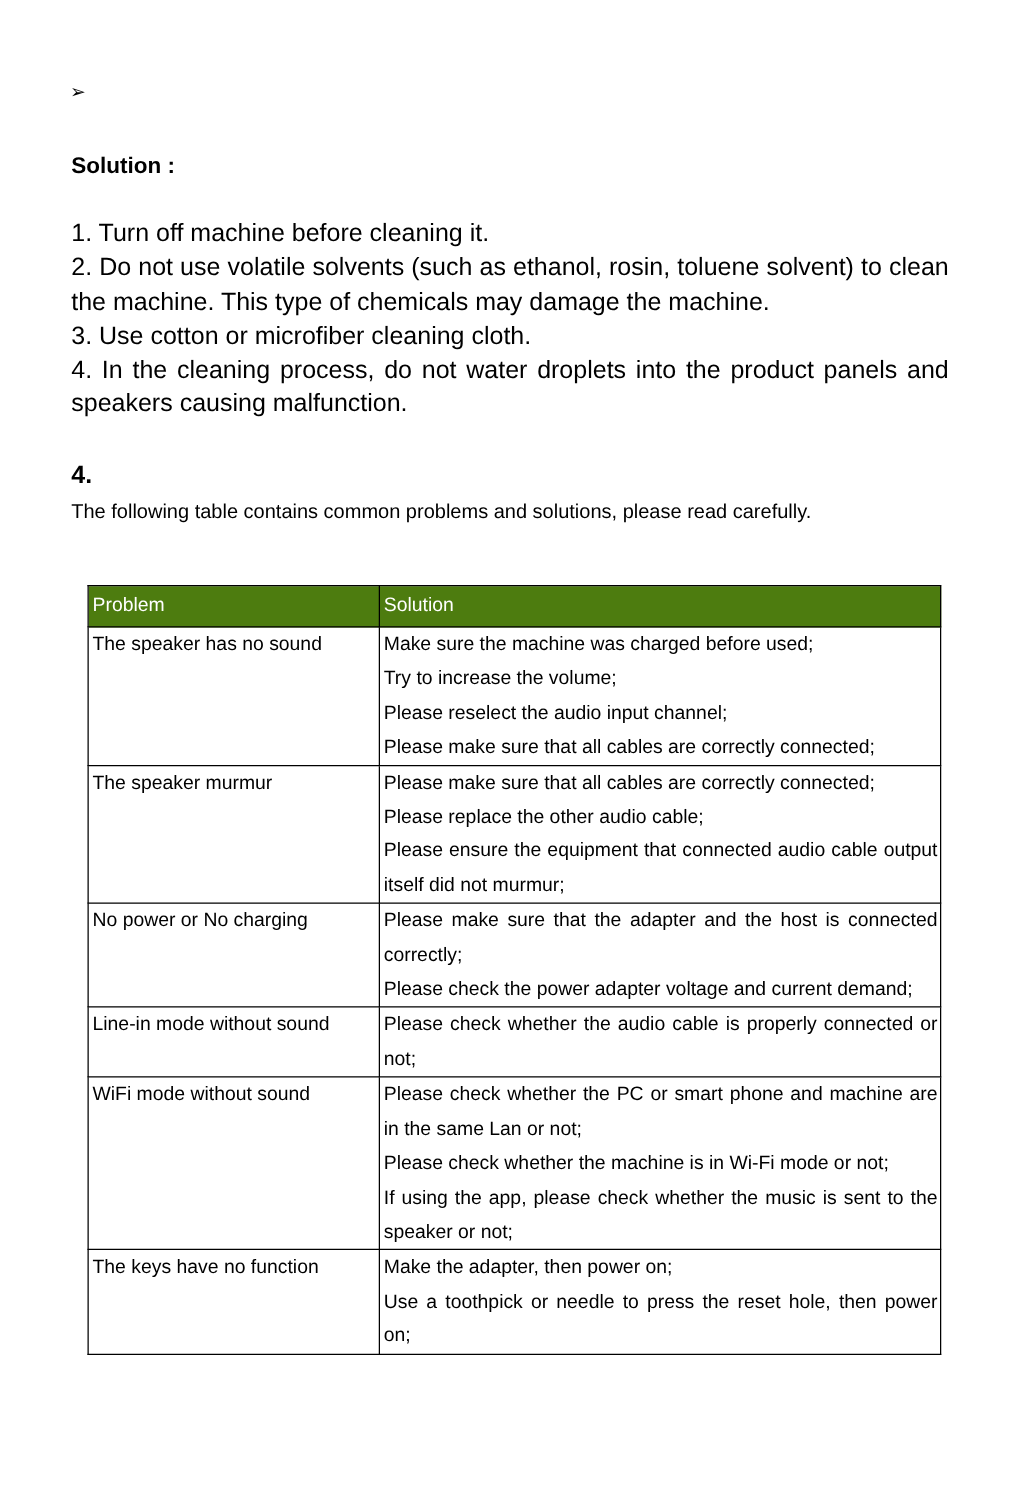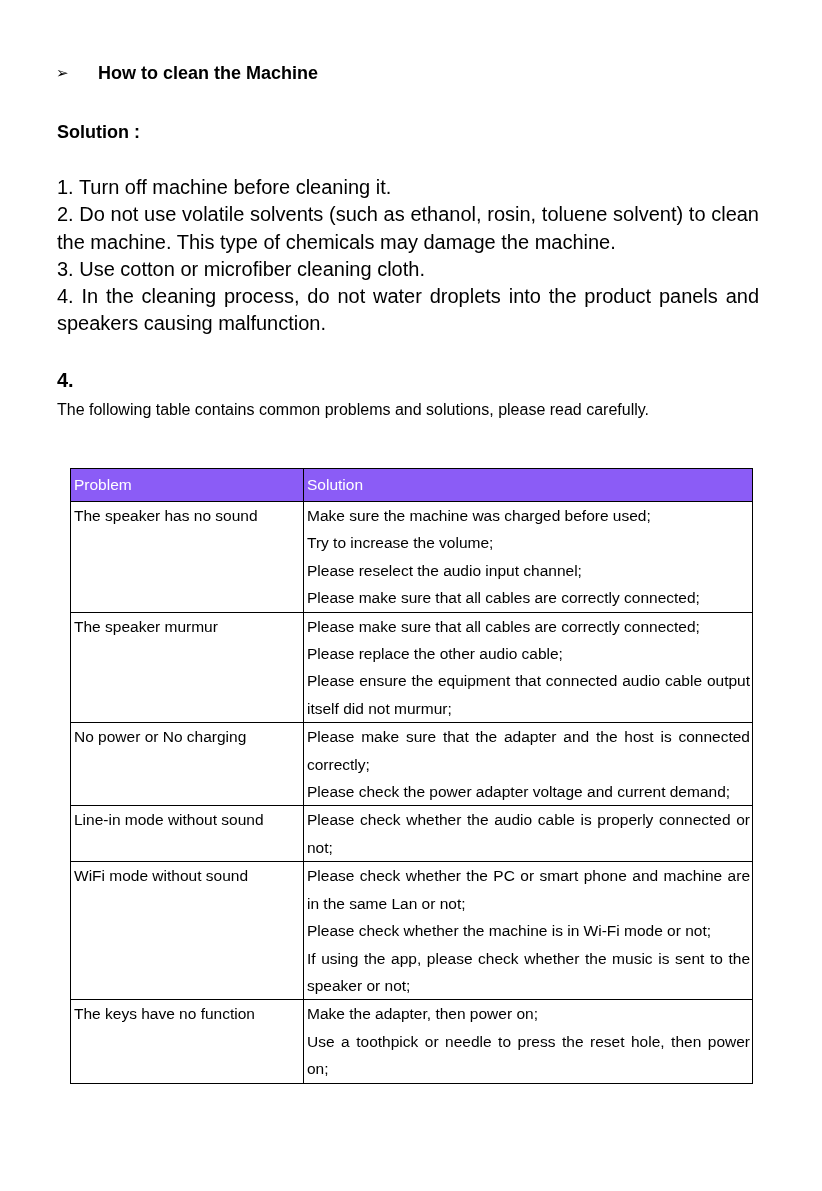--- a/index.html
+++ b/index.html
@@ -33,36 +33,35 @@
       position: absolute; left: 70px; top: 468px; width: 682px;
       border-collapse: collapse; font-size: 15.5px; table-layout: fixed;
     }
     table.ts col.c1 { width: 233px; }
     table.ts col.c2 { width: 449px; }
     table.ts th, table.ts td {
       border: 1px solid #000; vertical-align: top; text-align: left;
       padding: 0 2px 0 3px; line-height: 27.4px;
     }
     table.ts th {
-      background: #8b5cf6; color: #fff; font-weight: normal; height: 32px;
+      background: #4d7c0f; color: #fff; font-weight: normal; height: 32px;
       line-height: 32px;
     }
     table.ts td .line { display: block; text-align: justify; text-align-last: left; }
     .page-num {
       position: absolute; left: 0; width: 684px; top: 1151px; text-align: center;
       font-size: 16px;
       margin-top: 43px;
     }
   </style>
 </head>
 <body>
 
 <div class="bullet-heading">
   <span class="arrow">➢</span>
-  <span class="title">How to clean the Machine</span>
 </div>
 
 <div class="warning">Solution :</div>
 
 <div class="steps">
   <p>1. Turn off machine before cleaning it.</p>
   <p>2. Do not use volatile solvents (such as ethanol, rosin, toluene solvent) to clean the machine. This type of chemicals may damage the machine.</p>
   <p>3. Use cotton or microfiber cleaning cloth.</p>
   <p>4. In the cleaning process, do not water droplets into the product panels and speakers causing malfunction.</p>
 </div>

